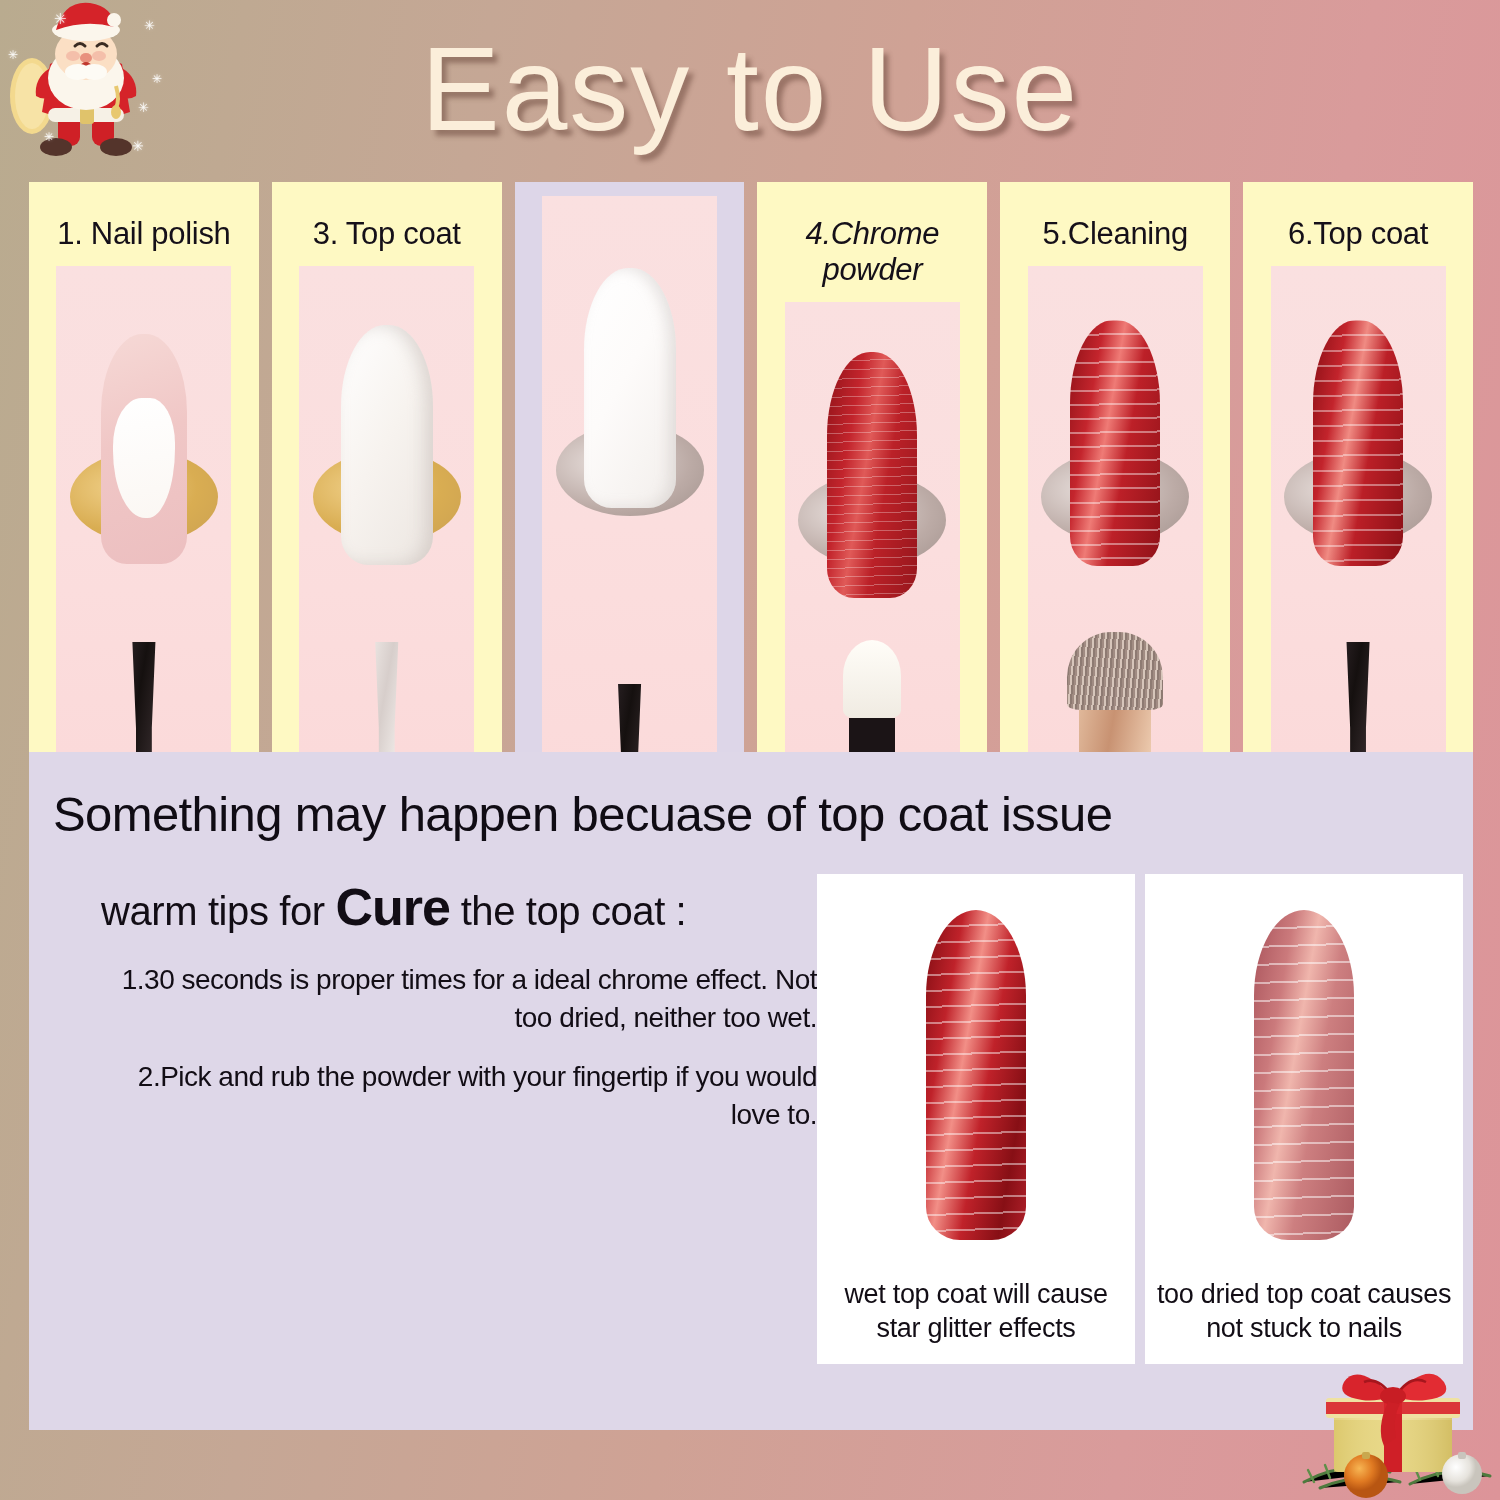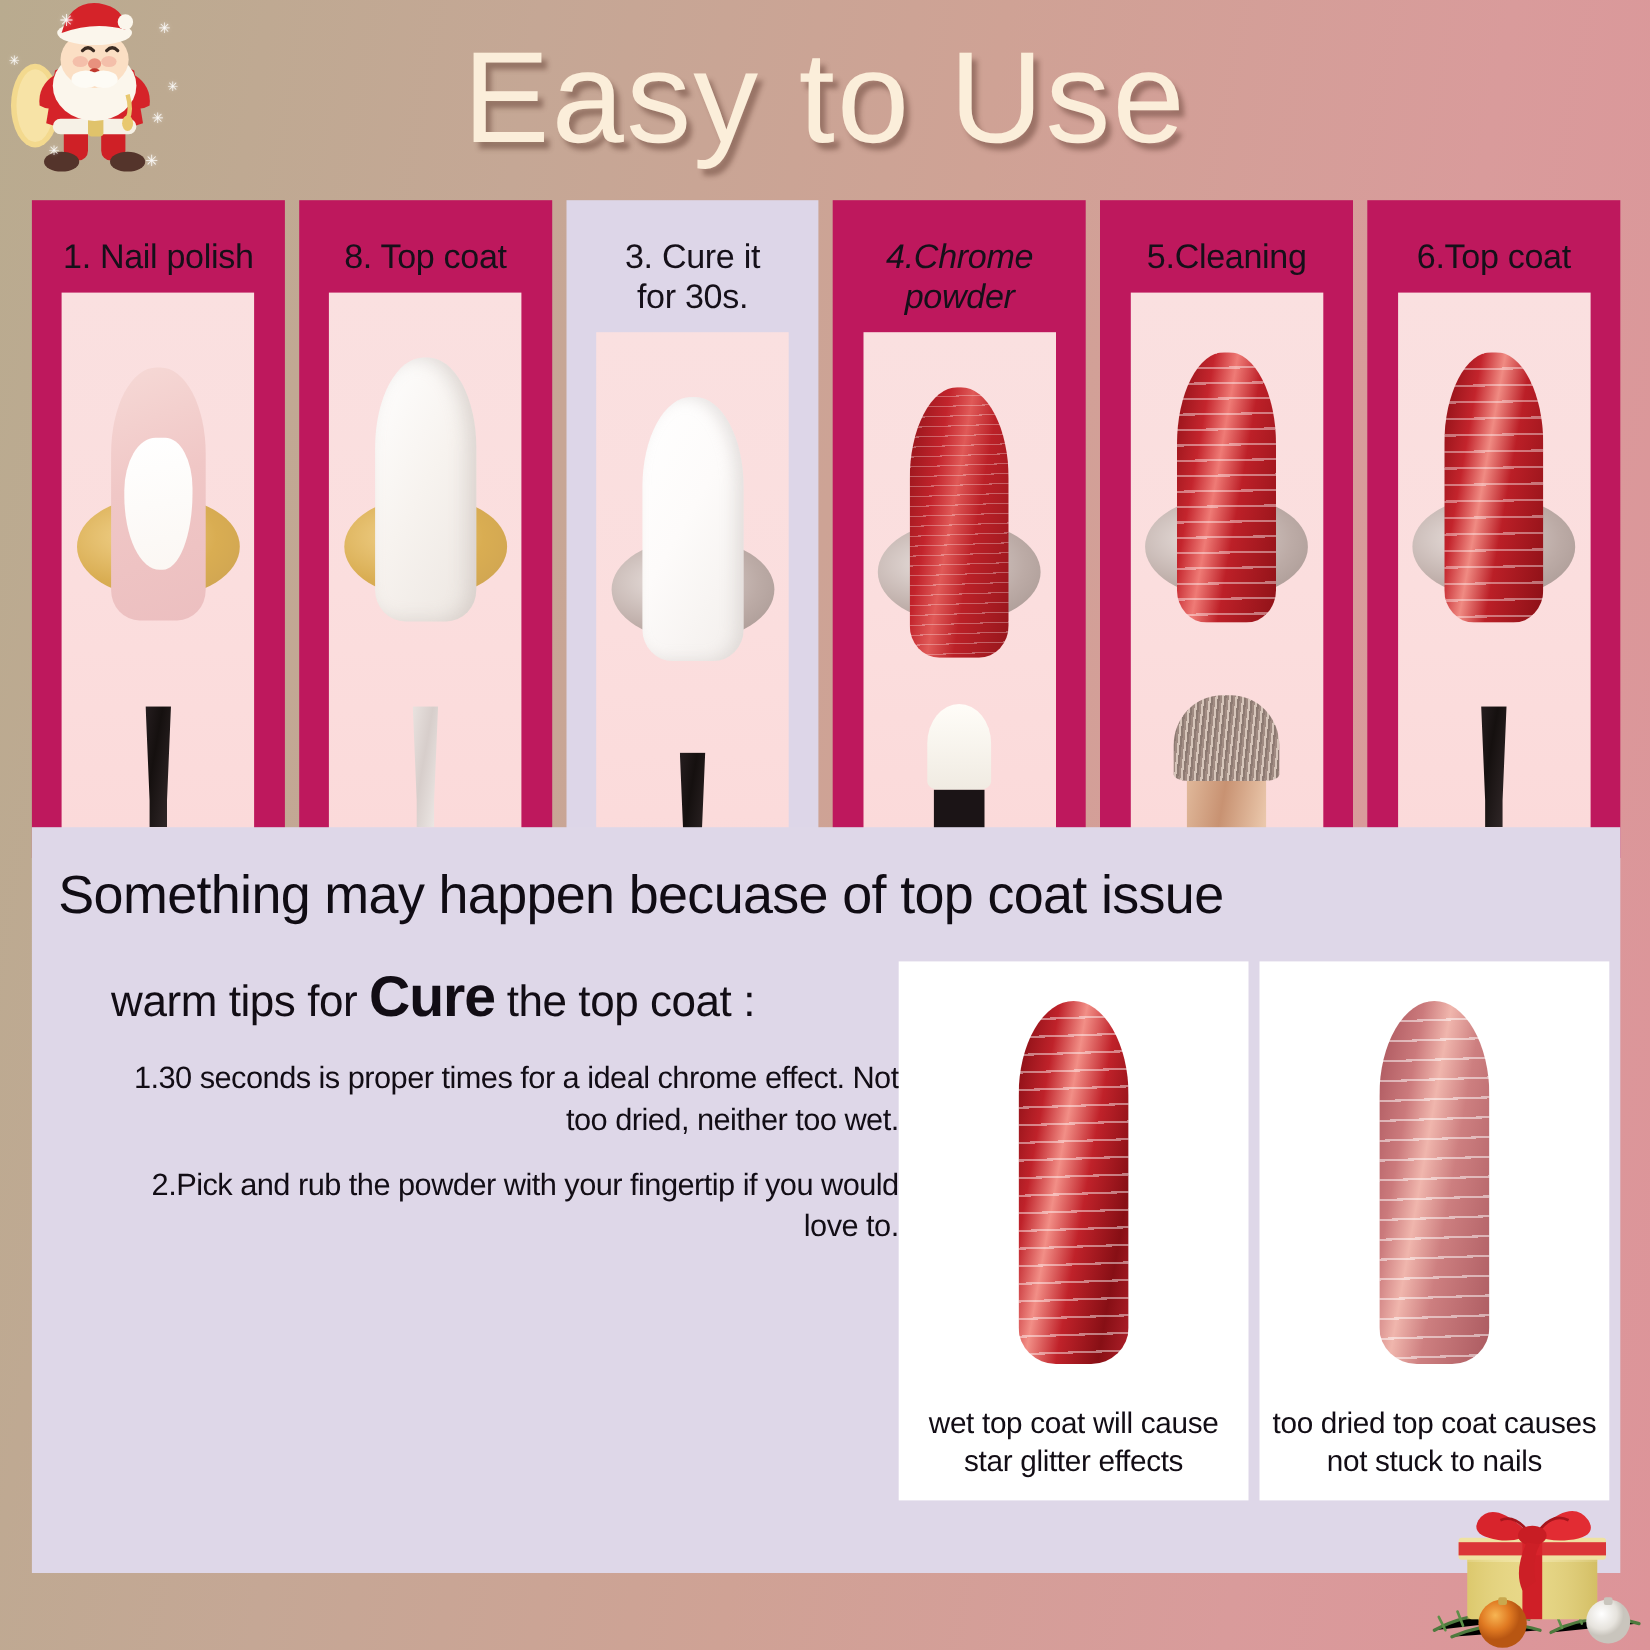--- a/index.html
+++ b/index.html
@@ -22,21 +22,21 @@
     font-size:118px; font-weight:400; letter-spacing:2px; color:#fbeeda;
     font-family:"Liberation Sans", sans-serif;
     text-shadow: 5px 6px 5px rgba(90,55,45,.45);
   }
 
   
   .steps { position:absolute; left:29px; top:182px; width:1444px; height:598px;
            display:flex; gap:13px; }
   .step { width:234px; position:relative; }
   .step .card {
-    width:100%; height:598px; background:#be185d;
+    width:100%; height:598px; background:#fef9c3;
     display:flex; flex-direction:column; align-items:center;
   }
   .step.tall .card { height:640px; background:#ddd6e8; }
   .step .title {
     font-size:31px; color:#151019; text-align:center; line-height:1.16;
     padding:34px 6px 0 6px; letter-spacing:-.3px; font-weight:400;
   }
   .step .photo {
     width:175px; flex:1; margin-top:14px; margin-bottom:26px;
     background: linear-gradient(180deg,#fae0e0 0%,#fbdede 55%,#fbdada 100%);
@@ -164,33 +164,31 @@
         <div class="blob gold"></div>
         <div class="nail" style="top:14%;width:86px;height:230px;background:linear-gradient(160deg,#f6d9d6,#f0c7c6 45%,#ecbfc0);"></div>
         <div style="position:absolute;left:50%;top:27%;transform:translateX(-50%);width:62px;height:120px;background:linear-gradient(170deg,#ffffff,#fbf7f3);border-radius:46% 40% 44% 52% / 40% 38% 58% 56%;"></div>
         <div class="brushhandle black"></div>
       </div>
     </div>
   </div>
 
   <div class="step">
     <div class="card">
-      <div class="title">8. Top coat</div>
+      <div class="title">3. Top coat</div>
       <div class="photo">
         <div class="blob gold"></div>
         <div class="nail" style="top:12%;width:92px;height:240px;background:linear-gradient(120deg,#ffffff,#f7f3ef 48%,#ece6e1);box-shadow:inset -8px 0 16px rgba(190,180,175,.45);"></div>
         <div class="brushhandle clear"></div>
       </div>
     </div>
   </div>
 
   <div class="step tall">
     <div class="card">
-      <div class="title" style="white-space:pre-line;">3. Cure it
-for 30s.</div>
       <div class="photo">
         <div class="blob silver"></div>
         <div class="nail" style="top:12%;width:92px;height:240px;background:linear-gradient(120deg,#ffffff,#fdfbfa 45%,#f2eeeb);box-shadow:inset -7px 0 14px rgba(195,188,184,.4);"></div>
         <div class="brushhandle black"></div>
       </div>
     </div>
   </div>
 
   <div class="step">
     <div class="card">

